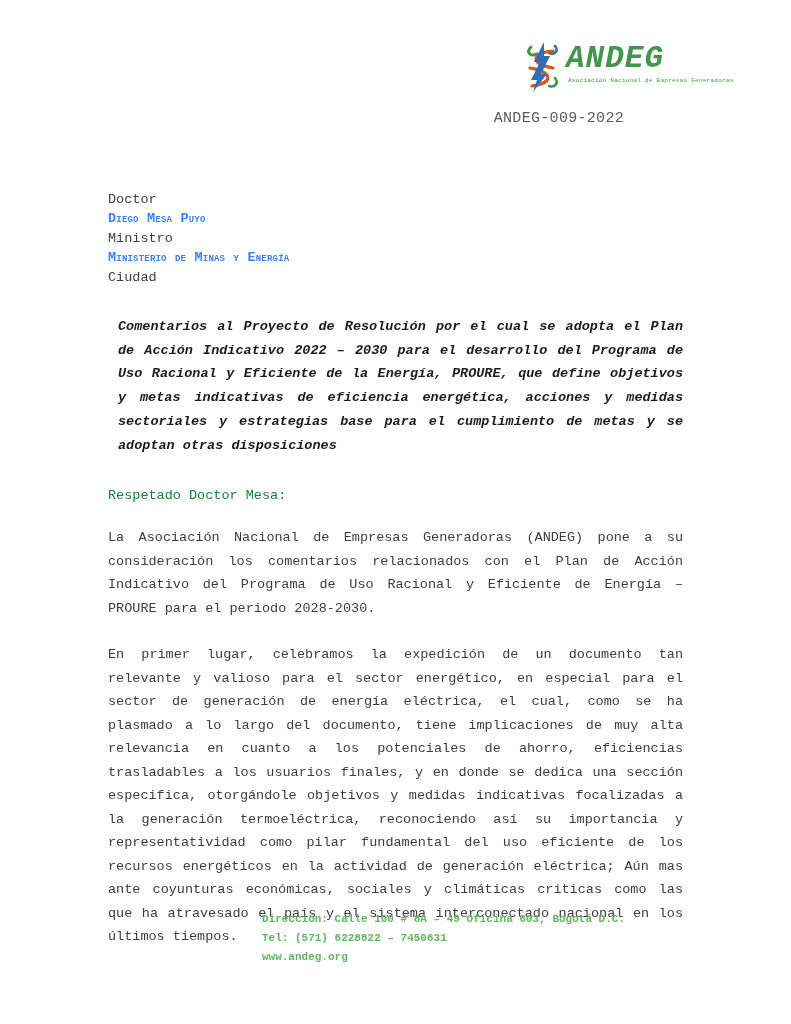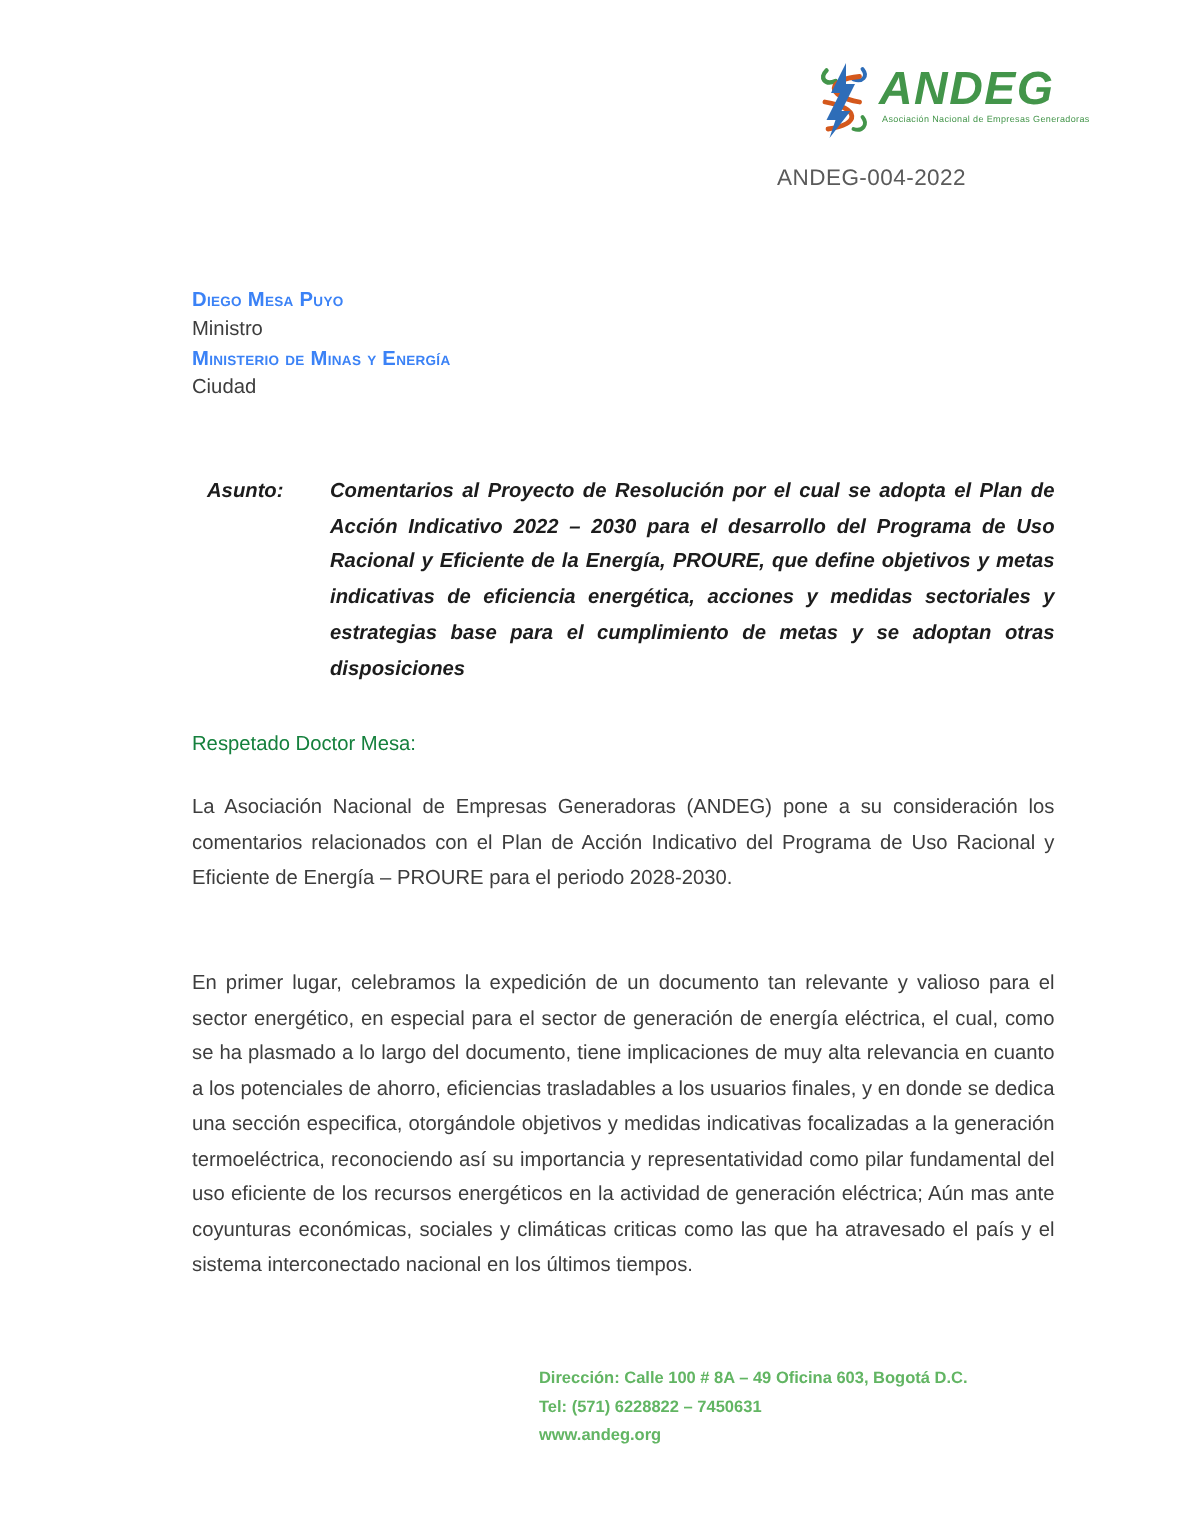--- a/index.html
+++ b/index.html
@@ -5,23 +5,22 @@
   html, body {
     margin: 0;
     padding: 0;
     background: #ffffff;
   }
   .page {
     position: relative;
     width: 735px;
     height: 1024px;
     background: #ffffff;
-    font-family: Liberation Sans, sans-serif;
+    font-family: Liberation Mono, monospace;
     overflow: hidden;
-    margin-left: 20px;
   }
 
   
   .logo {
     position: absolute;
     top: 42px;
     left: 524px;
     display: flex;
     align-items: flex-start;
     gap: 5px;
@@ -140,32 +139,32 @@
       <path d="M6 26 C29 30 30 41 8 44" stroke="#d4581c" stroke-width="3.2" fill="none" stroke-linecap="round"></path>
       <path d="M31 36 C35 41 31 46 25 44" stroke="#43954a" stroke-width="2.6" fill="none" stroke-linecap="round"></path>
       <path d="M20 0 L10 20 L16 20 L7 38 L13 38 L9 50 L23 32 L17 32 L26 14 L20 14 Z" fill="#2e6db8"></path>
     </svg>
     <div class="logo-text">
       <div class="logo-name">ANDEG</div>
       <div class="logo-tagline">Asociación Nacional de Empresas Generadoras</div>
     </div>
   </div>
 
-  <div class="ref">ANDEG-004-2022</div>
+  <div class="ref">ANDEG-009-2022</div>
 
 
   <div class="addressee">
+    <div>Doctor</div>
     <div class="caps">Diego Mesa Puyo</div>
     <div>Ministro</div>
     <div class="caps">Ministerio de Minas y Energía</div>
     <div>Ciudad</div>
   </div>
 
   <div class="subject">
-    <div class="subject-label">Asunto:</div>
     <div class="subject-text">Comentarios al Proyecto de Resolución por el cual se adopta el Plan de Acción Indicativo 2022 – 2030 para el desarrollo del Programa de Uso Racional y Eficiente de la Energía, PROURE, que define objetivos y metas indicativas de eficiencia energética, acciones y medidas sectoriales y estrategias base para el cumplimiento de metas y se adoptan otras disposiciones</div>
   </div>
 
   <div class="salutation">Respetado Doctor Mesa:</div>
 
   <p class="para para-1">La Asociación Nacional de Empresas Generadoras (ANDEG) pone a su consideración los comentarios relacionados con el Plan de Acción Indicativo del Programa de Uso Racional y Eficiente de Energía – PROURE para el periodo 2028-2030.</p>
   <p class="para para-2">En primer lugar, celebramos la expedición de un documento tan relevante y valioso para el sector energético, en especial para el sector de generación de energía eléctrica, el cual, como se ha plasmado a lo largo del documento, tiene implicaciones de muy alta relevancia en cuanto a los potenciales de ahorro, eficiencias trasladables a los usuarios finales, y en donde se dedica una sección especifica, otorgándole objetivos y medidas indicativas focalizadas a la generación termoeléctrica, reconociendo así su importancia y representatividad como pilar fundamental del uso eficiente de los recursos energéticos en la actividad de generación eléctrica; Aún mas ante coyunturas económicas, sociales y climáticas criticas como las que ha atravesado el país y el sistema interconectado nacional en los últimos tiempos.</p>
 
   <div class="footer">
     <div>Dirección: Calle 100 # 8A – 49 Oficina 603, Bogotá D.C.</div>

